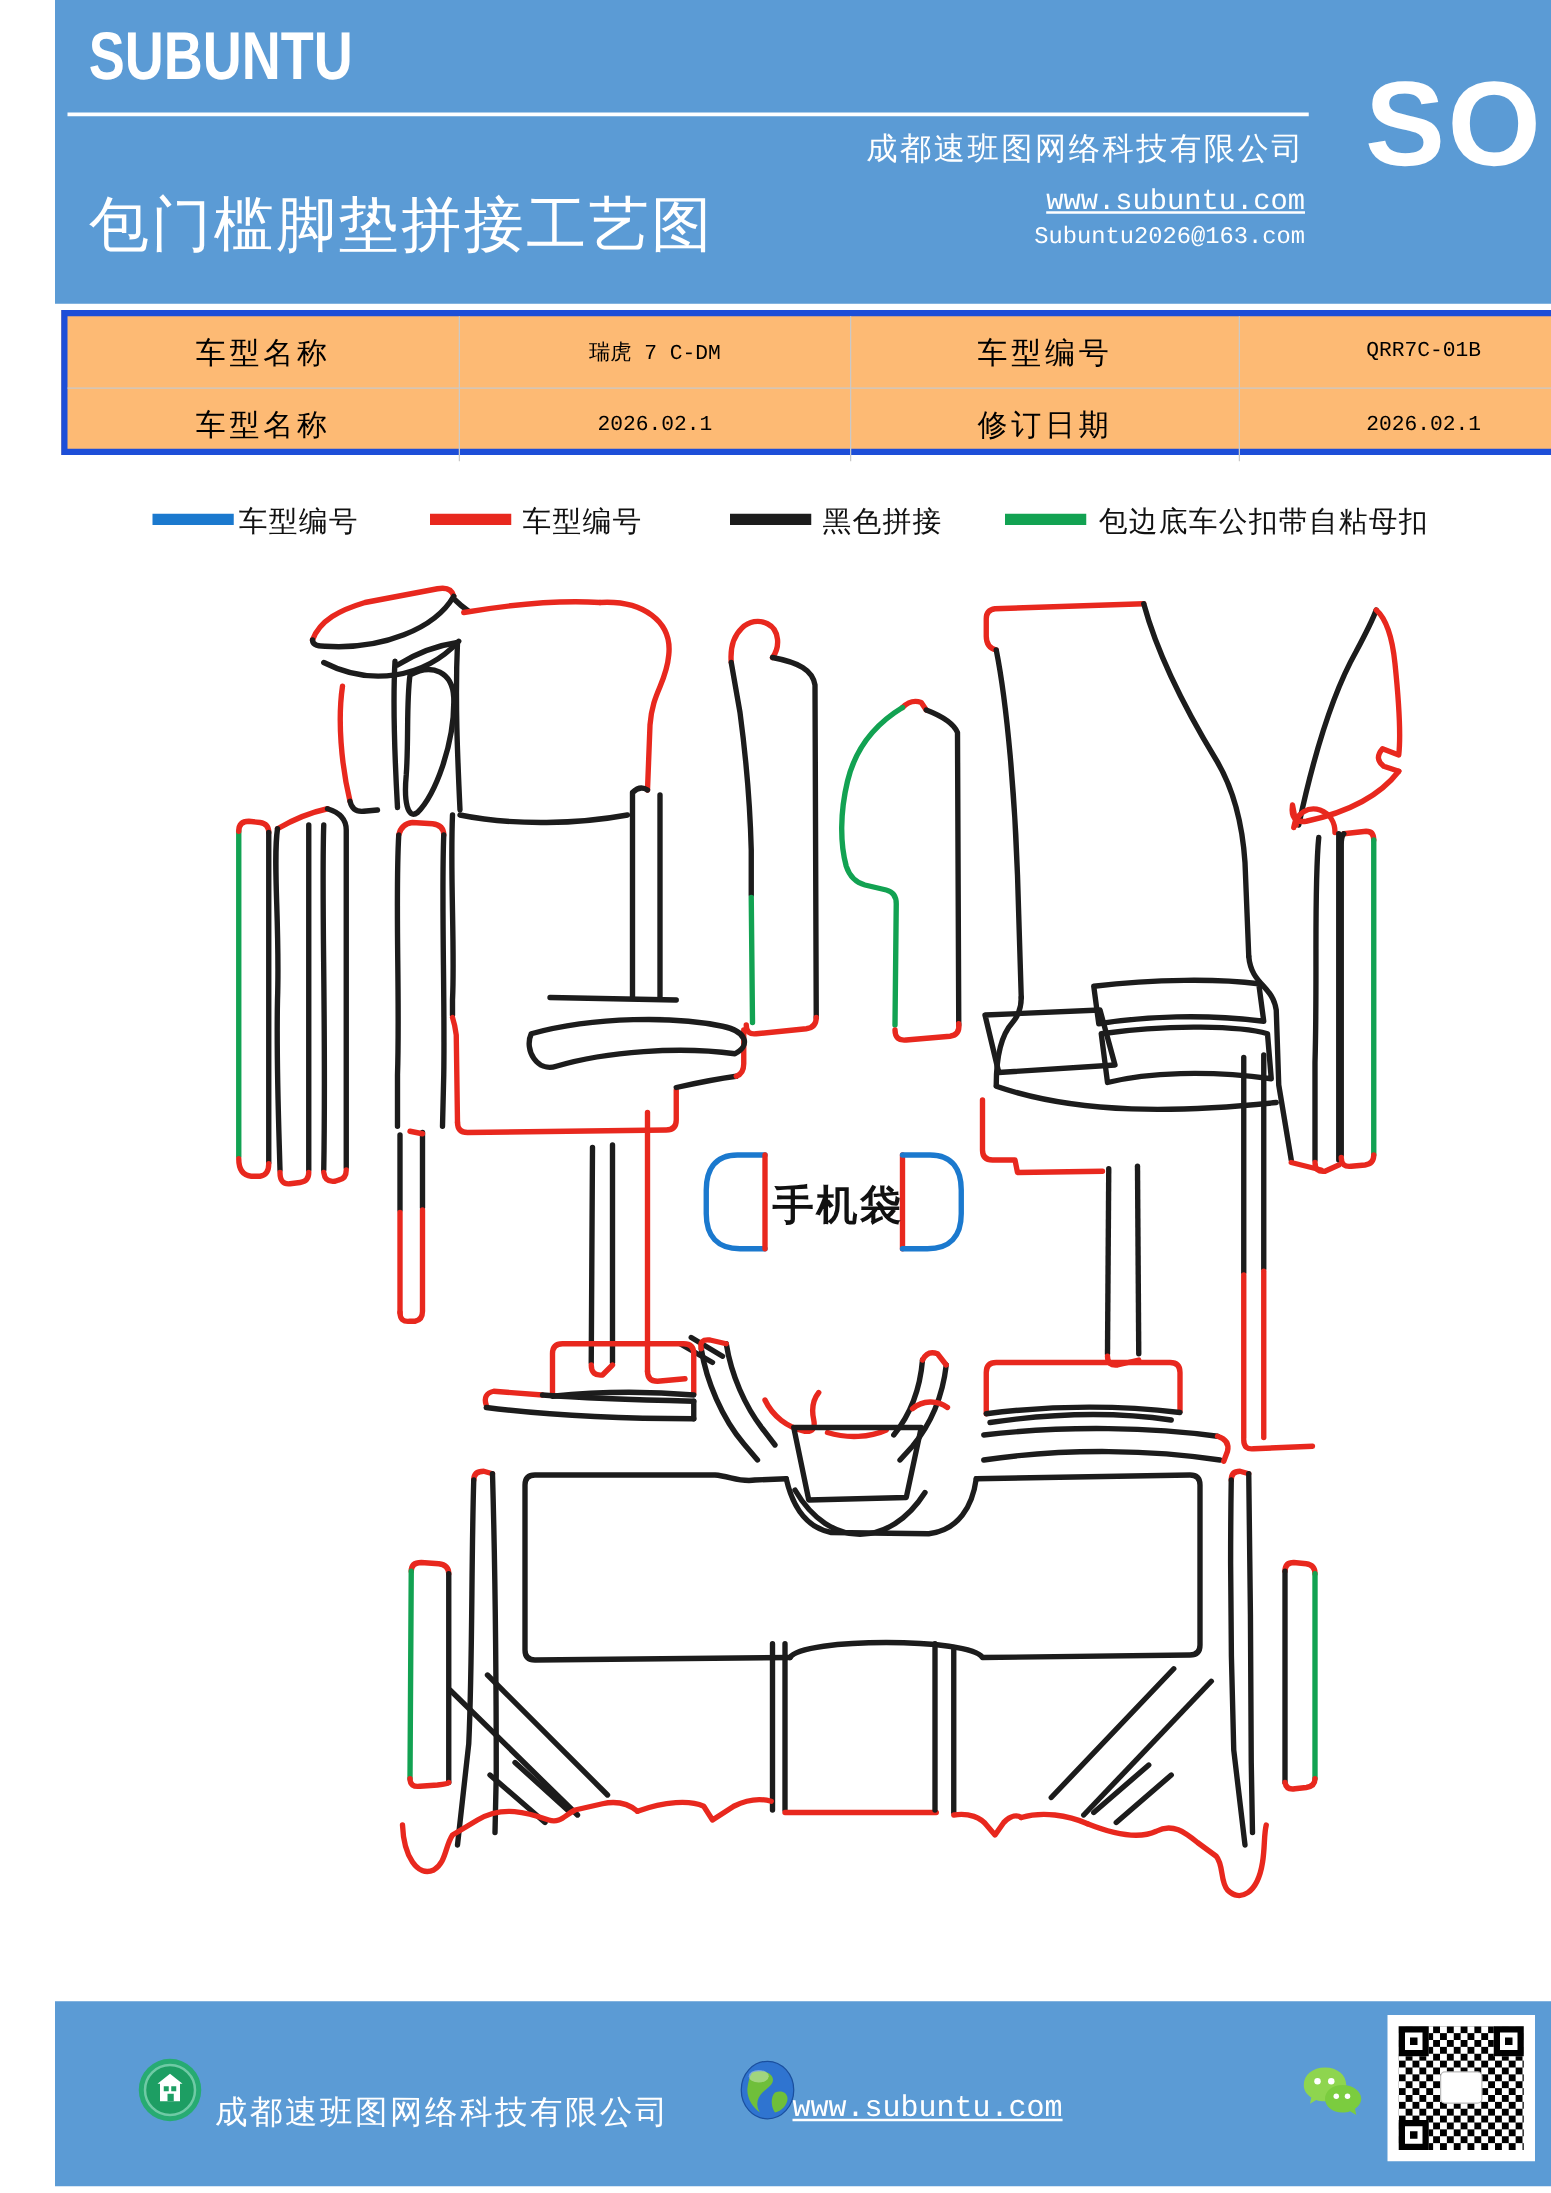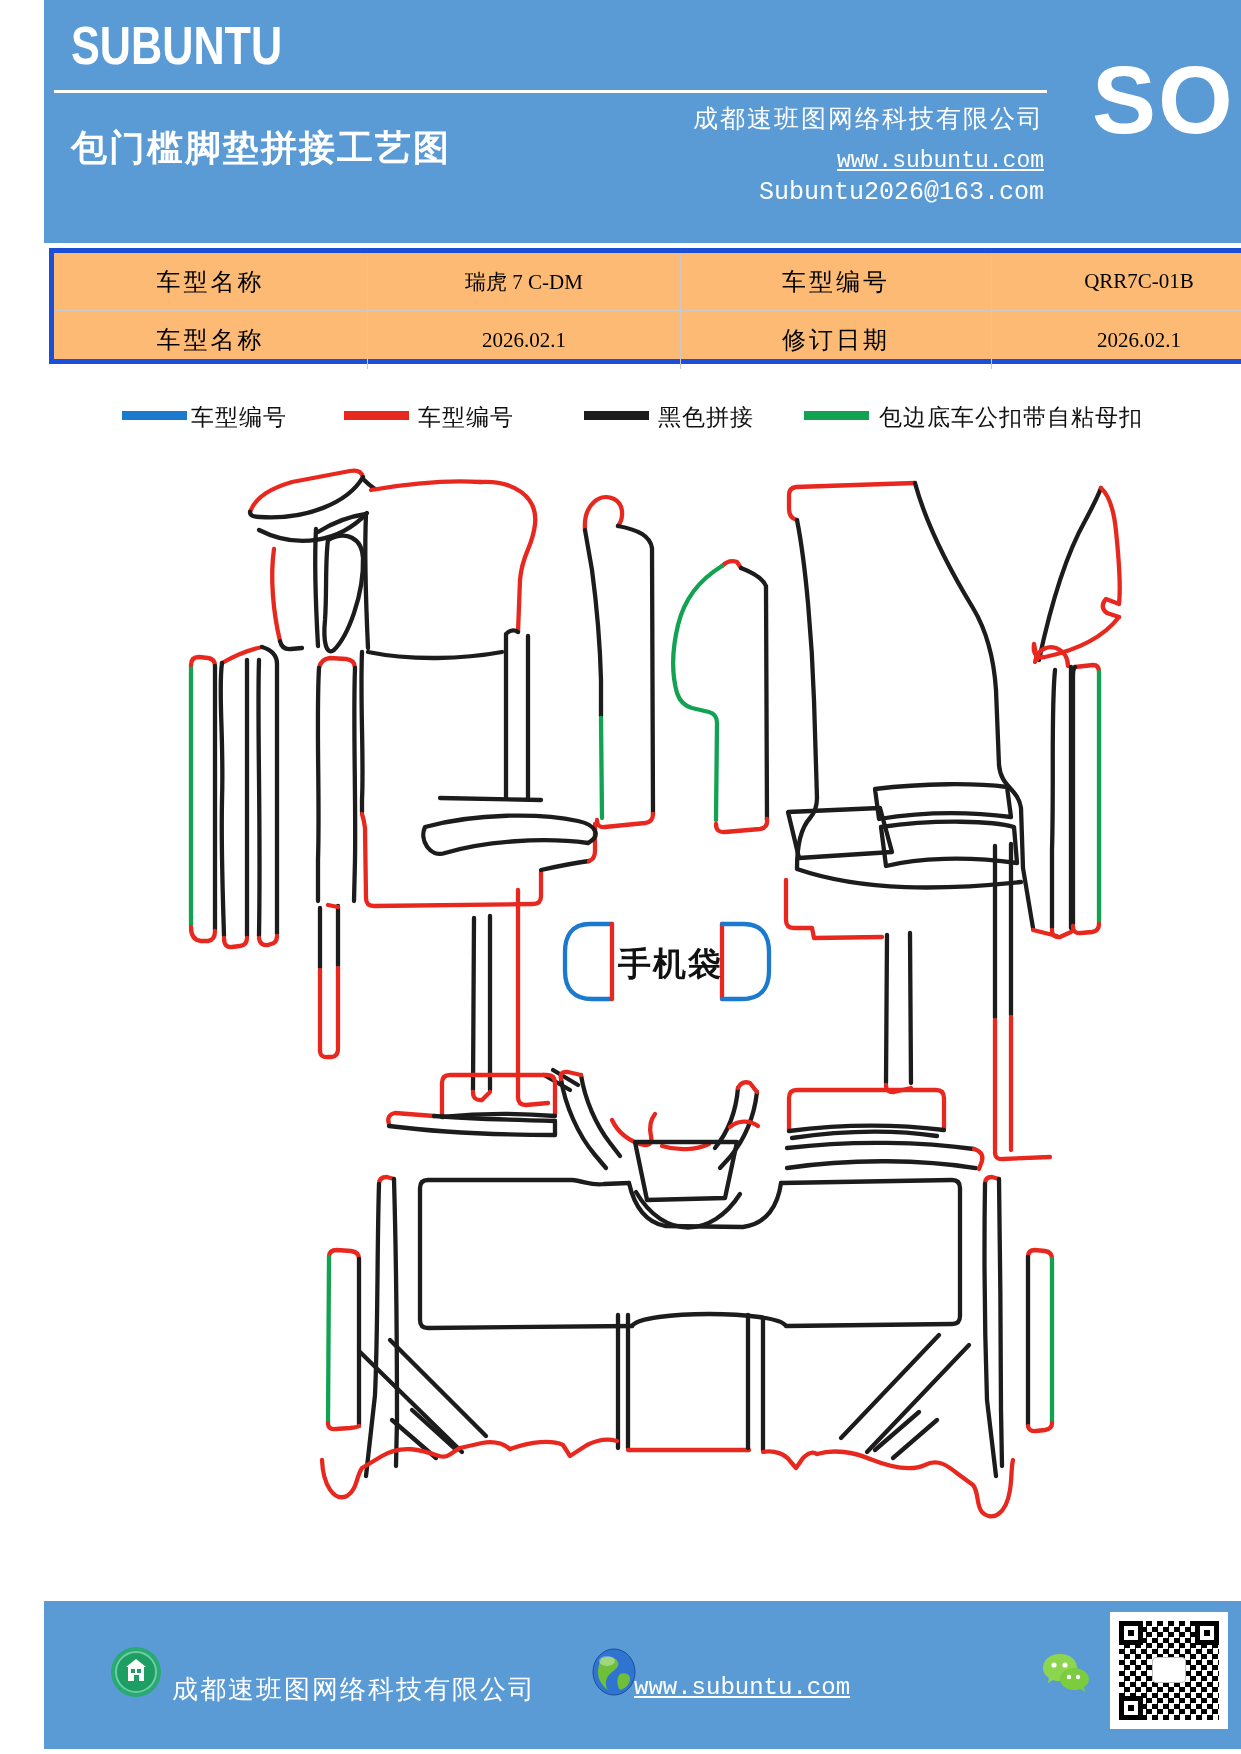--- a/index.html
+++ b/index.html
@@ -6,40 +6,40 @@
   html,body { background:#fff; }
   .page { position:relative; width:1241px; height:1754px; background:#ffffff; overflow:hidden;
           font-family:"Liberation Sans", sans-serif;margin-left:44px; }
 
   
   .banner { position:absolute; left:0; top:0; width:1241px; height:243px; background:var(--c-banner); }
   .brand { position:absolute; left:27px; top:14px; color:#fff; font-size:54px; font-weight:bold;
            letter-spacing:0px; transform:scaleX(0.80); transform-origin:left center;
            font-family:"Liberation Sans", sans-serif; }
   .brand-rule { position:absolute; left:10px; top:90px; width:993px; height:3px; background:#fff; }
-  .doc-title { position:absolute; left:27px; top:124px; color:#fff; font-size:36px; font-weight:bold; letter-spacing:2px; }
+  .doc-title { position:absolute; left:27px; top:148px; color:#fff; font-size:48px; font-weight:normal; letter-spacing:2px; }
   .company-line { position:absolute; top:102px; left:0px; width:1000px; text-align:right; color:#fff; font-size:25px;
                   font-family:"Liberation Serif", serif; letter-spacing:2px;}
   .site-line { position:absolute; top:148px; left:0px; width:1000px; text-align:right; color:#fff; font-size:23px;
                font-family:"Liberation Mono", monospace; text-decoration:underline; }
-  .mail-line { position:absolute; top:178px; left:0px; width:1000px; text-align:right; color:#fff; font-size:25px;
+  .mail-line { position:absolute; top:178px; left:0px; width:1000px; text-align:right; color:#fff; font-size:19px;
                font-family:"Liberation Mono", monospace; }
   .sop { position:absolute; left:1048px; top:52px; color:#fff; font-size:96px; font-weight:bold;
          letter-spacing:2px; line-height:1; }
 
   
   .info-table { position:absolute; left:5px; top:248px; width:1232px; height:116px;
                 display:grid; grid-template-columns:314px 313px 311px 294px; grid-template-rows:58px 58px;
                 border:5px solid #1d4ed8; background:#fdba74; }
   .cell { border-right:1px solid #c9c9c9; border-bottom:1px solid #c9c9c9;
           display:flex; align-items:center; justify-content:center; color:#000; }
   .cell:nth-child(4n) { border-right:none; }
   .cell:nth-child(n+5) { border-bottom:none; }
   .cell.lbl { font-size:24px; font-family:"Liberation Serif", serif; letter-spacing:3px; }
-  .cell.val { font-size:21px; font-family:Liberation Serif, serif; }
+  .cell.val { font-size:17px; font-family:Liberation Mono, monospace; }
 
   
   .legend { position:absolute; left:0; top:402px; width:1241px; height:34px; }
   .legend .sw { position:absolute; top:9px; height:9px; width:65px; }
   .legend .lt { position:absolute; top:0px; font-size:23px; color:#111; letter-spacing:1px;
                 font-family:"Liberation Serif", serif; }
 
   
   svg.diagram { position:absolute; left:0; top:430px; }
   .k { stroke:var(--c-black); } .r { stroke:var(--c-red); } .g { stroke:var(--c-green); } .b { stroke:var(--c-blue); }

